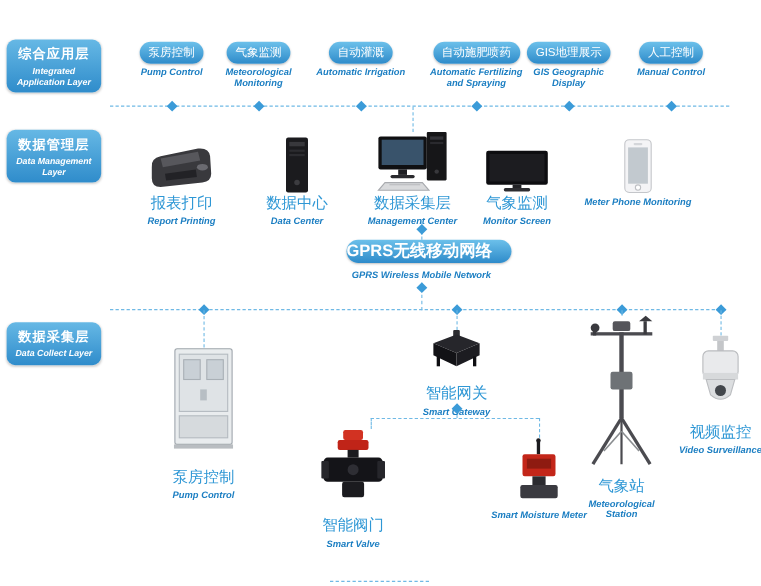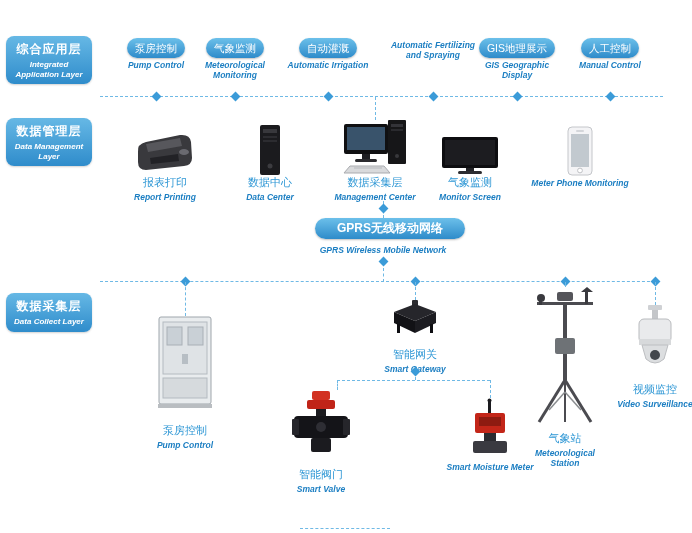--- a/index.html
+++ b/index.html
@@ -10,34 +10,34 @@
     text-align: center; color: #fff; background: linear-gradient(180deg,#66b8e5,#2f8ccb);
     box-shadow: 0 1px 2px rgba(0,0,0,.18); }
   .layer-label .zh { font-size: 12px; font-weight: bold; letter-spacing: 1px; }
   .layer-label .en { font-size: 8px; font-weight: bold; font-style: italic; line-height: 1.2; margin-top: 2px; }
 
   .app-group { position: absolute; top: 38px; text-align: center; }
   .pill { display: inline-block; background: linear-gradient(180deg,#6cc0ea,#2e8bca); color: #fff;
     font-size: 10.5px; line-height: 14px; padding: 3px 8px; border-radius: 10px; white-space: nowrap;
     box-shadow: 0 1px 2px rgba(0,0,0,.25); }
   .en-label { font-size: 8.5px; font-weight: bold; font-style: italic; color: #1b7ec2; line-height: 1.15; margin-top: 3px; }
-  .zh-label { font-size: 11px; color: #2e97d5; line-height: 1.25; text-align: center; }
+  .zh-label { font-size: 14px; color: #2e97d5; line-height: 1.25; text-align: center; }
 
   .device { position: absolute; width: 100px; text-align: center; }
   .icon-box { height: 56px; display: flex; align-items: flex-end; justify-content: center; }
 
   .collect { position: absolute; text-align: center; }
 
   .hline { position: absolute; height: 0; border-top: 1px dashed #6fb9e5; }
   .vline { position: absolute; width: 0; border-left: 1px dashed #6fb9e5; }
   .diamond { position: absolute; width: 7px; height: 7px; background: #3b9bd8; transform: rotate(45deg); }
 
   .gprs-btn { position: absolute; left: 315px; top: 218px; width: 150px; height: 21px; border-radius: 11px;
-    background: linear-gradient(180deg,#6cc0ea,#2e8bca); color: #fff; font-size: 12px; font-weight: bold;
-    text-align: center; line-height: 21px; box-shadow: 0 1px 2px rgba(0,0,0,.25); }
+    background: linear-gradient(180deg,#6cc0ea,#2e8bca); color: #fff; font-size: 15px; font-weight: bold;
+    text-align: left; line-height: 21px; box-shadow: 0 1px 2px rgba(0,0,0,.25); }
   .gprs-en { position: absolute; left: 303px; top: 245px; width: 160px; text-align: center;
     font-size: 8.5px; font-weight: bold; font-style: italic; color: #1b7ec2; }
 
   .mt2{margin-top:2px}.mt4{margin-top:4px}.mt8{margin-top:8px}.mt12{margin-top:12px}
 </style>
 </head>
 <body>
 
 <div class="canvas">
 
@@ -61,20 +61,21 @@
     </div>
     <div class="app-group" style="left:190px;width:90px">
       <div class="pill">气象监测</div>
       <div class="en-label">Meteorological Monitoring</div>
     </div>
     <div class="app-group" style="left:283px;width:90px">
       <div class="pill">自动灌溉</div>
       <div class="en-label">Automatic Irrigation</div>
     </div>
     <div class="app-group" style="left:383px;width:100px">
+      <div class="pill">自动施肥喷药</div>
       <div class="en-label">Automatic Fertilizing and Spraying</div>
     </div>
     <div class="app-group" style="left:472px;width:90px">
       <div class="pill">GIS地理展示</div>
       <div class="en-label">GIS Geographic Display</div>
     </div>
     <div class="app-group" style="left:565px;width:90px">
       <div class="pill">人工控制</div>
       <div class="en-label">Manual Control</div>
     </div>

